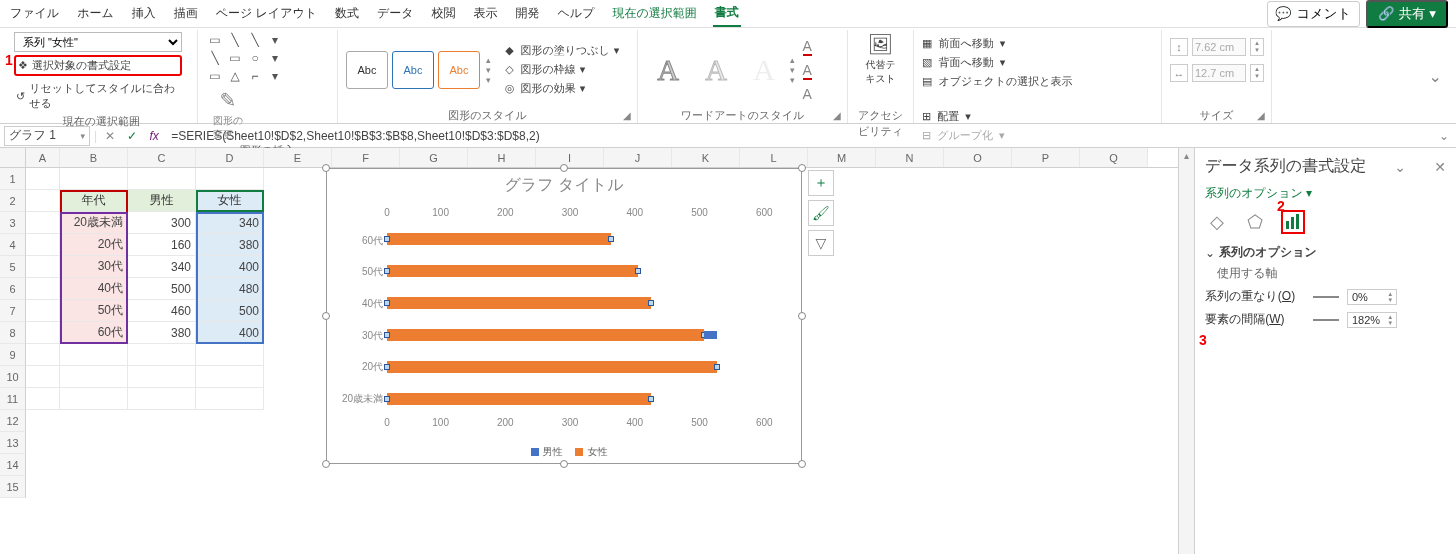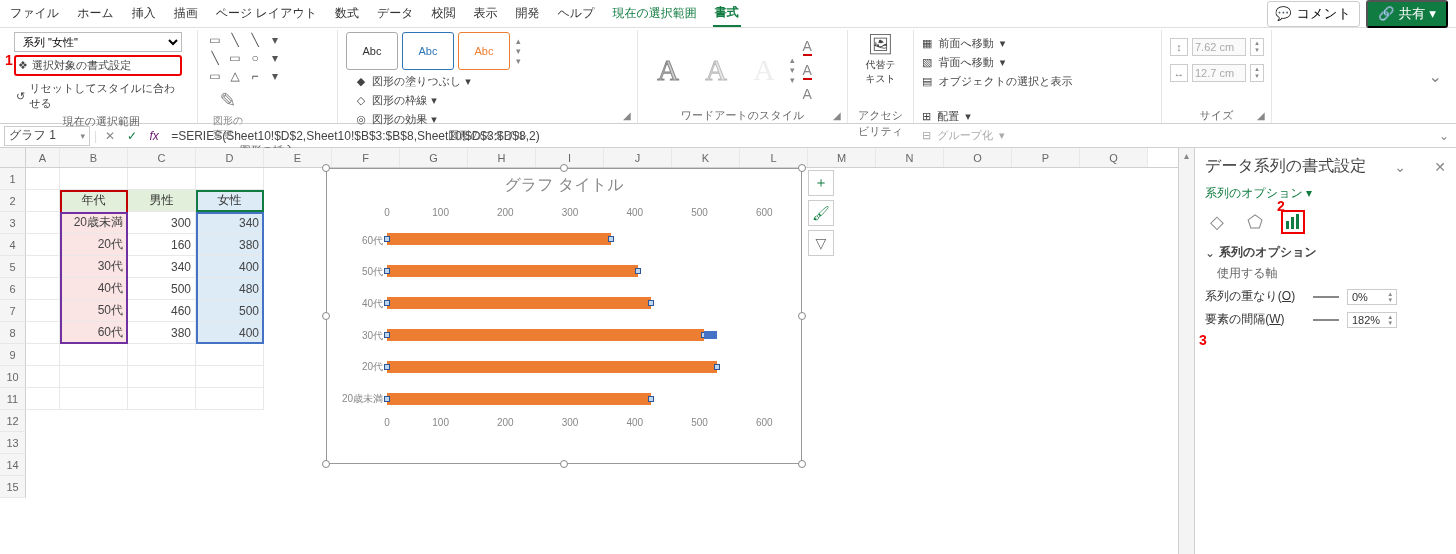--- a/index.html
+++ b/index.html
@@ -25,21 +25,21 @@
   .sel-dropdown { width: 168px; height: 20px; border: 1px solid #bbb; font-size: 11px; padding: 1px 4px; background:#fff; }
   .sel-btn { display: flex; align-items: center; gap: 4px; font-size: 11px; color: #444; padding: 2px 2px; width: 168px; cursor:pointer;}
   .sel-btn.highlight { border: 2px solid #e00; border-radius: 3px; padding: 1px 2px; }
   .annot { position: absolute; color: #e00; font-weight: bold; font-size: 14px; z-index: 50; }
 
   .shape-grid { display: grid; grid-template-columns: repeat(4, 18px); grid-auto-rows: 16px; gap: 2px; }
   .shape-grid span { font-size: 12px; color:#555; display:inline-flex; align-items:center; justify-content:center; border:1px solid transparent;}
   .big-btn { display:flex; flex-direction:column; align-items:center; justify-content:center; width:44px; gap:2px; color:#888;}
   .big-btn .ic { font-size:20px; }
 
-  .abc-box { width:52px; height:38px; border:1px solid #aaa; border-radius:3px; display:flex; align-items:center; justify-content:center; font-size:11px; }
+  .abc-box { width:42px; height:38px; border:1px solid #aaa; border-radius:3px; display:flex; align-items:center; justify-content:center; font-size:11px; }
   .abc-box.blue { border-color:#2e75b6; color:#2e75b6; }
   .abc-box.orange { border-color:#ed7d31; color:#ed7d31; }
   .shape-style-list { font-size:11px; display:flex; flex-direction:column; gap:4px; margin-left:8px; }
   .shape-style-list div { display:flex; align-items:center; gap:4px; cursor:pointer; color:#444;}
   .shape-style-list .ic { width:14px; text-align:center; }
 
   .wa-box { font-family: Georgia, serif; font-size: 30px; width:44px; height:44px; display:flex; align-items:center; justify-content:center;}
   .wa-row { display:flex; gap:4px;}
   .wa1{ color:#ccc; -webkit-text-stroke:1px #888;}
   .wa2{ color:#e9e9e9; -webkit-text-stroke:1px #bbb;}
@@ -530,20 +530,24 @@
             <div class="bar" style="left: 0px; width: 330px; bottom: 42px;">
               <span class="sel-dot" style="left: -3px;"></span>
               <span class="sel-dot" style="right: -3px;"></span>
             </div>
             <div class="bar" style="left: 0px; width: 264px; bottom: 10px;">
               <span class="sel-dot" style="left: -3px;"></span>
               <span class="sel-dot" style="right: -3px;"></span>
             </div>
           </div>
       </div>
+      <div class="legend">
+        <span class="sw" style="background:#4472c4;"></span><span>男性</span>
+        <span class="sw" style="background:#ed7d31;"></span><span>女性</span>
+      </div>
     </div>
     <div class="chart-side-btns">
       <div>
           <span>＋</span>
         </div>
       <div>
           <span>🖌</span>
         </div>
       <div>
           <span style="color:#666;">▽</span>

